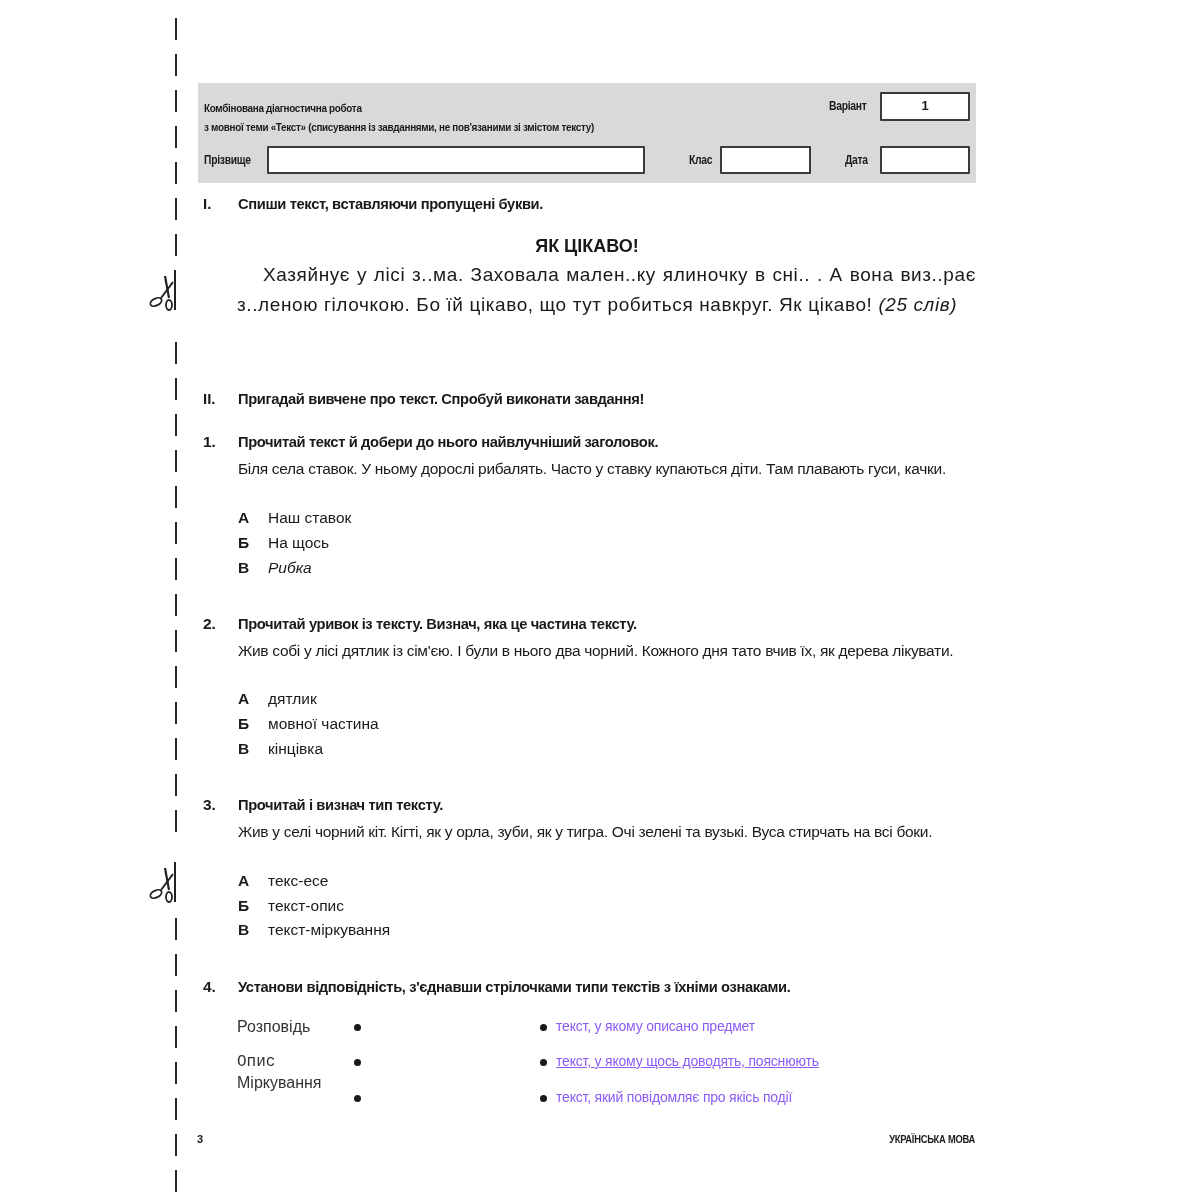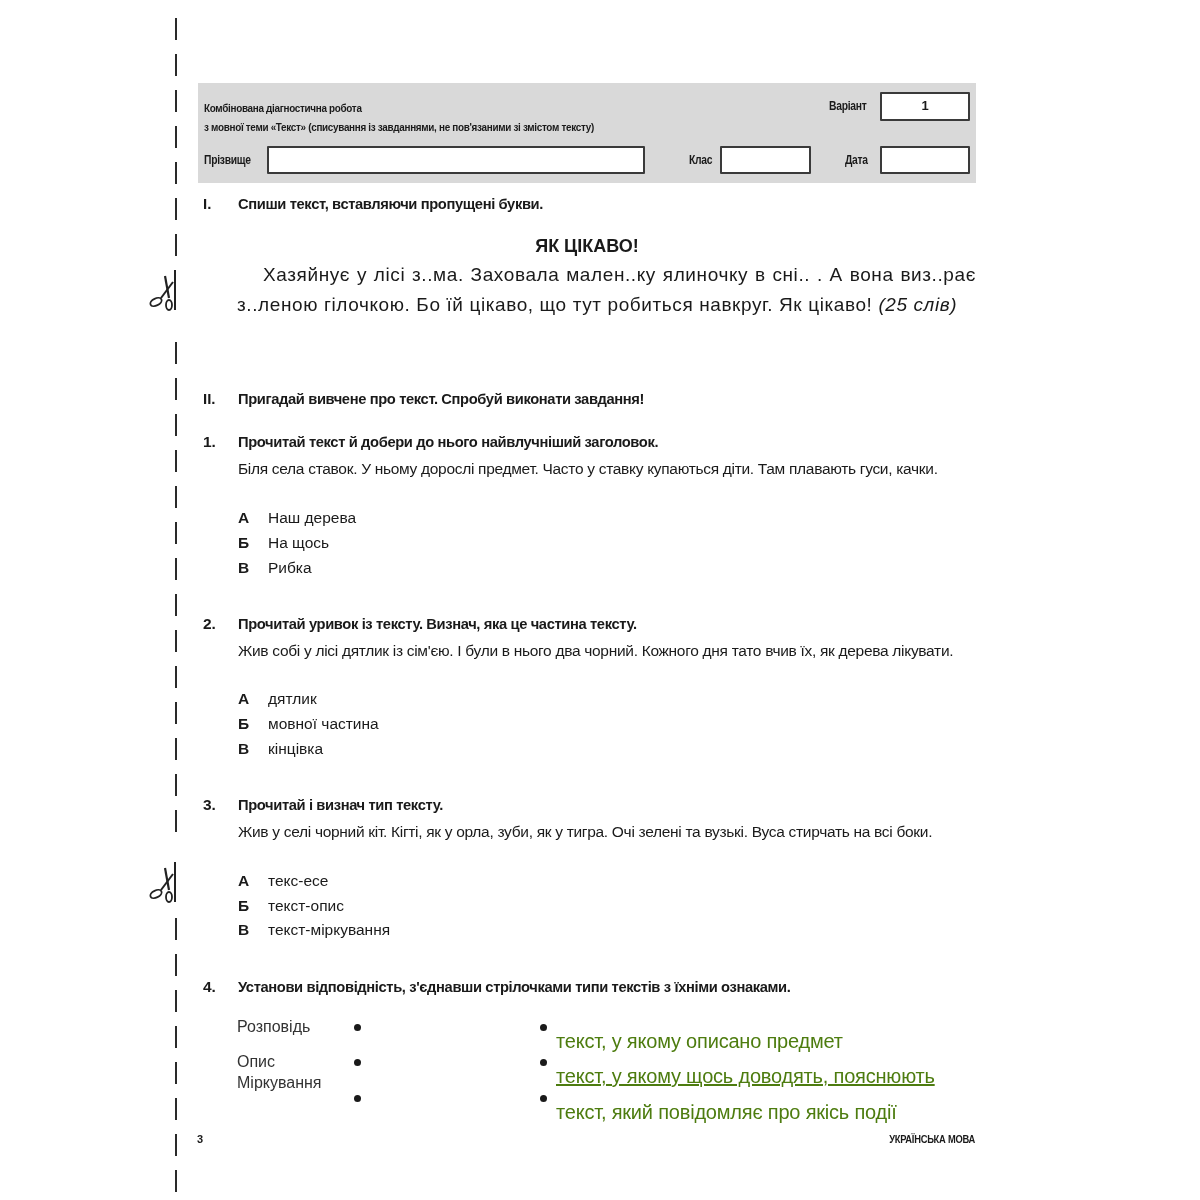--- a/index.html
+++ b/index.html
@@ -37,21 +37,21 @@
   .q-num { font-size: 15.5px; font-weight: bold; }
   .q-title { font-size: 15.5px; font-weight: bold; letter-spacing: -0.4px; transform: scaleX(0.95); transform-origin: left top; }
   .q-text {
     position: absolute; left: 238px; width: 740px; font-size: 15.5px; line-height: 25px; white-space: normal;
     letter-spacing: -0.3px;
   }
   .opt-letter { font-size: 15.5px; font-weight: bold; }
   .opt-text { font-size: 15.5px; }
   .match-left { font-size: 16px; color: #333; }
   .dot { position: absolute; width: 7px; height: 7px; border-radius: 50%; background: #1a1a1a; }
-  .match-right { font-size: 20px; color: #4d7c0f; letter-spacing: -0.2px; margin-top: 12px; }
+  .match-right { font-size: 14px; color: #8b5cf6; letter-spacing: -0.2px; }
   .footer-num { font-size: 11px; font-weight: bold; }
   .footer-title { font-size: 11px; font-weight: bold; letter-spacing: -0.3px; transform: scaleX(0.85); transform-origin: right top; }
 </style>
 </head>
 <body>
 
 <div class="cutline" id="cutline">
     <div class="dash" style="top: 18px;"></div>
     <div class="dash" style="top: 54px;"></div>
     <div class="dash" style="top: 90px;"></div>
@@ -120,27 +120,27 @@
 
 <div class="abs story-title" style="top:236px;">ЯК ЦІКАВО!</div>
 <div class="story"><span>Хазяйнує у лісі з..ма. Заховала мален..ку ялиночку в снi.. . А вона виз..рає з..леною гілочкою. Бо їй цікаво, що тут робиться навкруг. Як цікаво! </span><i>(25 слів)</i></div>
 
 <div class="abs section-num" style="left:203px; top:390px;">II.</div>
 <div class="abs section-title" style="left:238px; top:390px;">Пригадай вивчене про текст. Спробуй виконати завдання!</div>
 
 <div>
   <div class="abs q-num" style="left:203px; top:433px;">1.</div>
   <div class="abs q-title" style="left:238px; top:433px;">Прочитай текст й добери до нього найвлучніший заголовок.</div>
-  <div class="q-text" style="top:456px;">Біля села ставок. У ньому дорослі предмет. Часто у ставку купаються діти. Там плавають гуси, качки.</div>
+  <div class="q-text" style="top:456px;">Біля села ставок. У ньому дорослі рибалять. Часто у ставку купаються діти. Там плавають гуси, качки.</div>
   <div class="abs opt-letter" style="left:238px; top:509px;">А</div>
-  <div class="abs opt-text" style="left:268px; top:509px;">Наш дерева</div>
+  <div class="abs opt-text" style="left:268px; top:509px;">Наш ставок</div>
   <div class="abs opt-letter" style="left:238px; top:534px;">Б</div>
   <div class="abs opt-text" style="left:268px; top:534px;">На щось</div>
   <div class="abs opt-letter" style="left:238px; top:559px;">В</div>
-  <div class="abs opt-text" style="left:268px; top:559px;">Рибка</div>
+  <div class="abs opt-text" style="left:268px; top:559px;font-style:italic;">Рибка</div>
 </div>
 
 <div>
   <div class="abs q-num" style="left:203px; top:615px;">2.</div>
   <div class="abs q-title" style="left:238px; top:615px;">Прочитай уривок із тексту. Визнач, яка це частина тексту.</div>
   <div class="q-text" style="top:638px;">Жив собі у лісі дятлик із сім'єю. І були в нього два чорний. Кожного дня тато вчив їх, як дерева лікувати.</div>
   <div class="abs opt-letter" style="left:238px; top:690px;">А</div>
   <div class="abs opt-text" style="left:268px; top:690px;">дятлик</div>
   <div class="abs opt-letter" style="left:238px; top:715px;">Б</div>
   <div class="abs opt-text" style="left:268px; top:715px;">мовної частина</div>
@@ -159,21 +159,21 @@
   <div class="abs opt-letter" style="left:238px; top:921px;">В</div>
   <div class="abs opt-text" style="left:268px; top:921px;">текст-міркування</div>
 </div>
 
 <div>
   <div class="abs q-num" style="left:203px; top:978px;">4.</div>
   <div class="abs q-title" style="left:238px; top:978px;">Установи відповідність, з'єднавши стрілочками типи текстів з їхніми ознаками.</div>
 
   <div class="abs match-left" style="left:237px; top:1018px;">Розповідь</div>
   <div class="dot" style="left:354px; top:1024px;"></div>
-  <div class="abs match-left" style="left:237px; top:1053px;">Опис</div>
+  <div class="abs match-left" style="left:237px; top:1053px;font-family:Liberation Mono, monospace;">Опис</div>
   <div class="dot" style="left:354px; top:1059px;"></div>
   <div class="abs match-left" style="left:237px; top:1074px;">Міркування</div>
   <div class="dot" style="left:354px; top:1095px;"></div>
 
   <div class="dot" style="left:540px; top:1024px;"></div>
   <div class="abs match-right" style="left:556px; top:1018px;">текст, у якому описано предмет</div>
   <div class="dot" style="left:540px; top:1059px;"></div>
   <div class="abs match-right" style="left:556px; top:1053px;text-decoration:underline;">текст, у якому щось доводять, пояснюють</div>
   <div class="dot" style="left:540px; top:1095px;"></div>
   <div class="abs match-right" style="left:556px; top:1089px;">текст, який повідомляє про якісь події</div>

